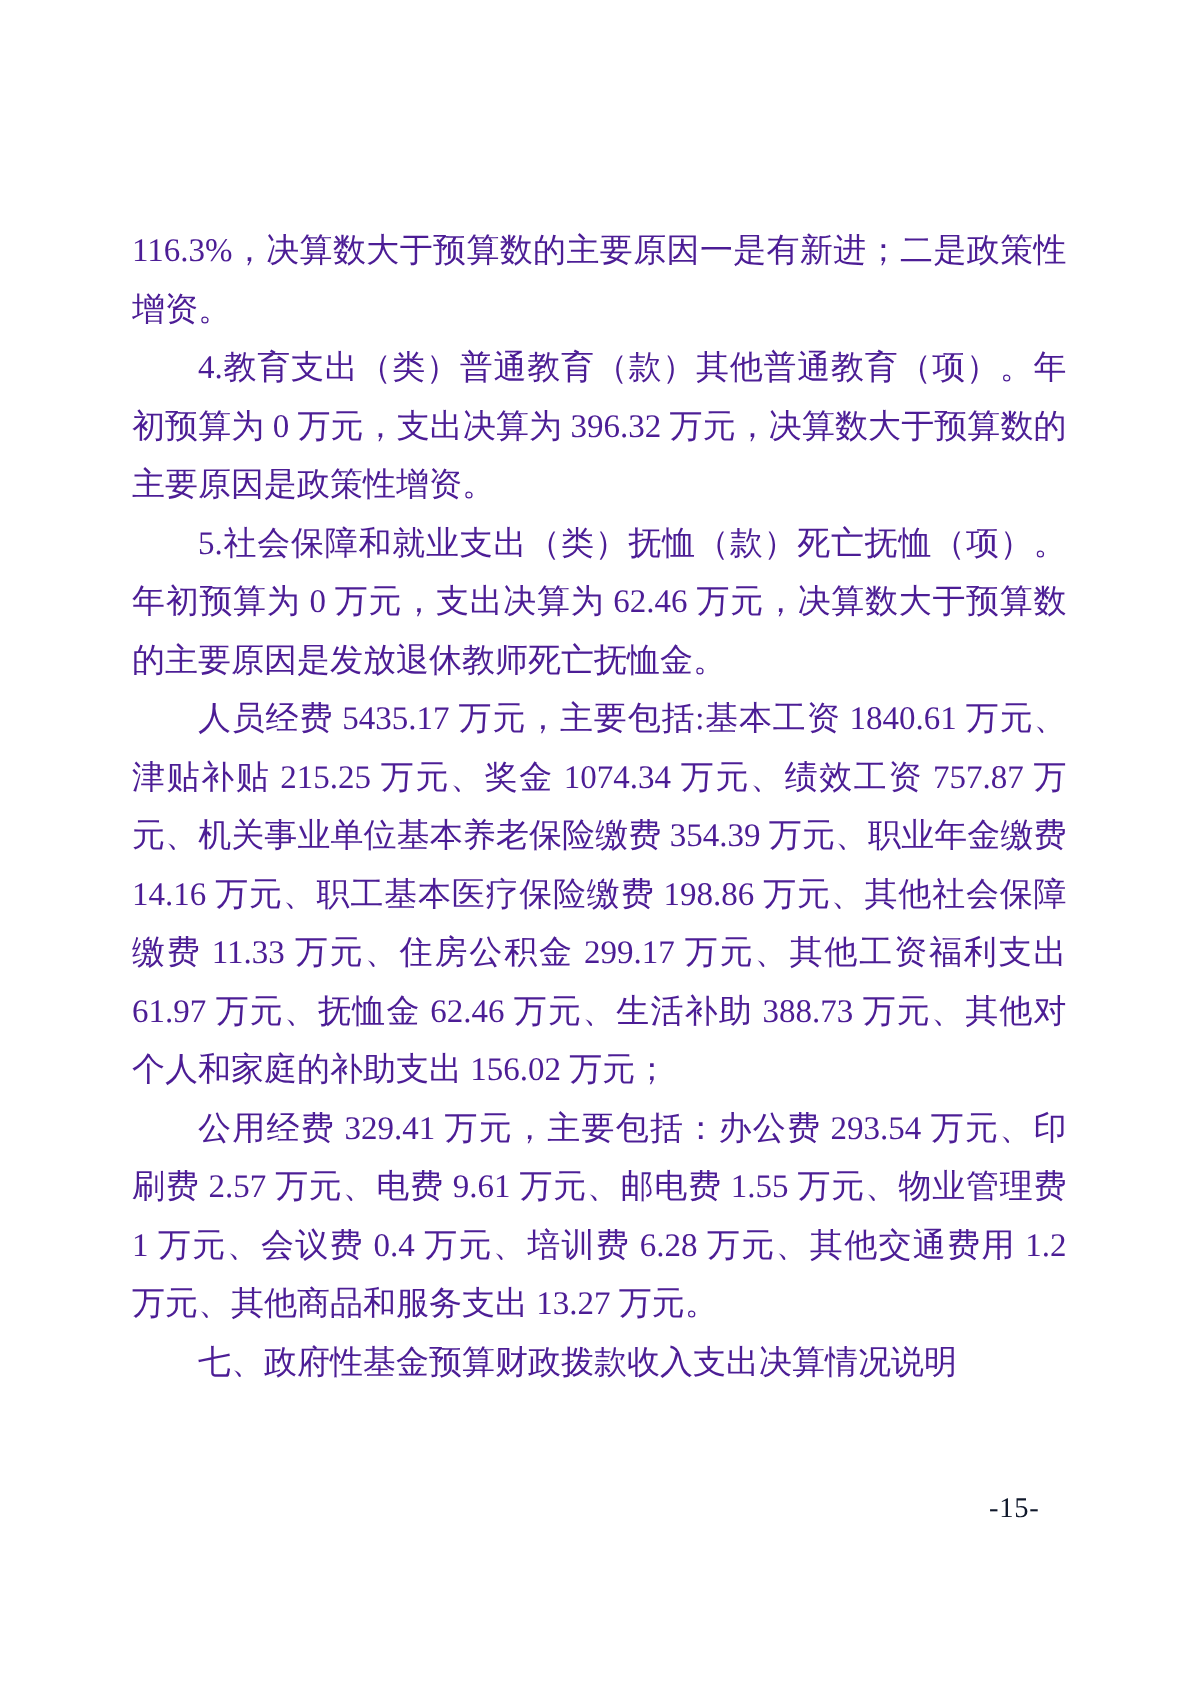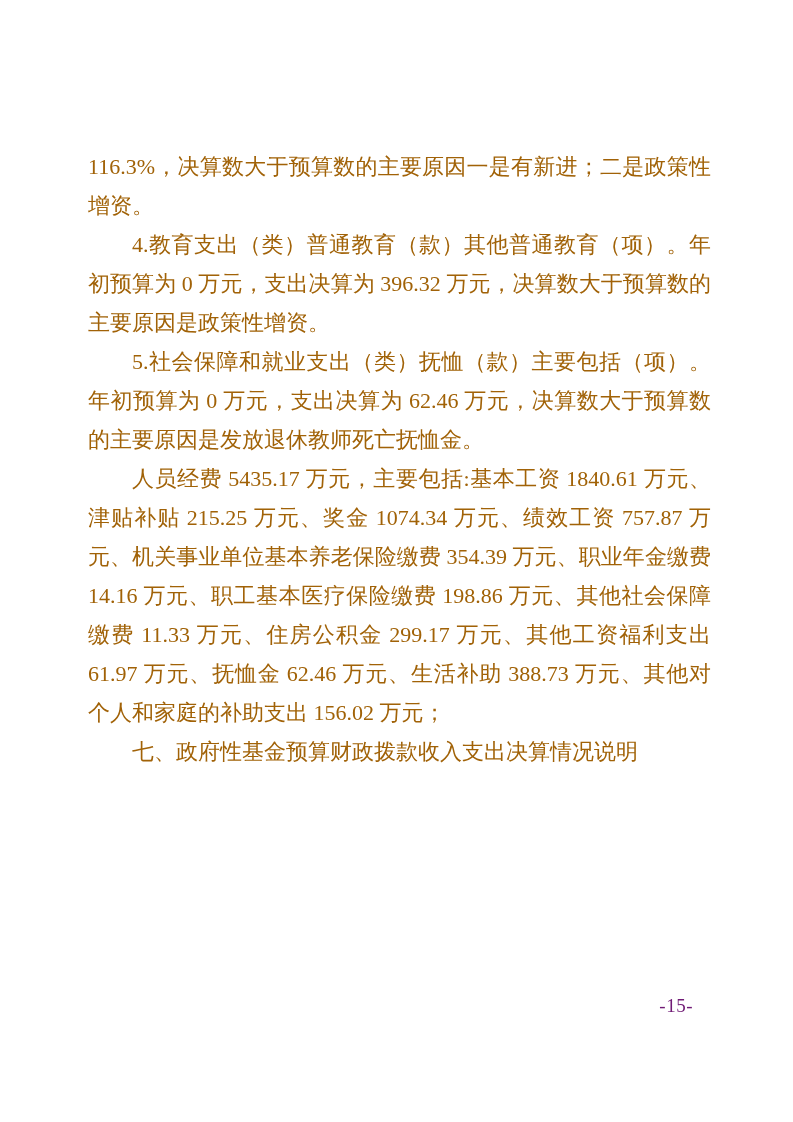--- a/index.html
+++ b/index.html
@@ -17,21 +17,21 @@
     inset: 0;
     background: #ffffff;
   }
   .content {
     position: absolute;
     left: 88px;
     top: 147px;
     width: 623px;
     font-size: 22px;
     line-height: 39px;
-    color: #a16207;
+    color: #4c1d95;
     text-align: justify;
   }
   p.para {
     margin: 0;
     padding: 0;
     text-indent: 2em;
   }
   p.para.no-indent {
     text-indent: 0;
   }
@@ -43,30 +43,31 @@
   .run.bold {
     font-weight: normal;
     font-family: "Liberation Sans", sans-serif;
   }
   .footer {
     position: absolute;
     top: 995px;
     right: 100px;
     font-size: 19px;
     line-height: 22px;
-    color: #701a75;
+    color: #0f172a;
     letter-spacing: 0.5px;
     font-family: "Liberation Serif", serif;
   }
 </style>
 </head>
 <body>
 
 <div class="page">
   <div class="content" id="content">
       <p class="para no-indent"><span class="run">116.3%，决算数大于预算数的主要原因一是有新进；二是政策性增资。</span></p>
       <p class="para"><span class="run">4.</span><span class="run bold">教育支出（类）普通教育（款）其他普通教育（项）</span><span class="run">。年初预算为 0 万元，支出决算为 396.32 万元，决算数大于预算数的主要原因是政策性增资。</span></p>
-      <p class="para"><span class="run">5.</span><span class="run bold">社会保障和就业支出（类）抚恤（款）主要包括（项）</span><span class="run">。年初预算为 0 万元，支出决算为 62.46 万元，决算数大于预算数的主要原因是发放退休教师死亡抚恤金。</span></p>
+      <p class="para"><span class="run">5.</span><span class="run bold">社会保障和就业支出（类）抚恤（款）死亡抚恤（项）</span><span class="run">。年初预算为 0 万元，支出决算为 62.46 万元，决算数大于预算数的主要原因是发放退休教师死亡抚恤金。</span></p>
       <p class="para"><span class="run">人员经费 5435.17 万元，主要包括:基本工资 1840.61 万元、津贴补贴 215.25 万元、奖金 1074.34 万元、绩效工资 757.87 万元、机关事业单位基本养老保险缴费 354.39 万元、职业年金缴费 14.16 万元、职工基本医疗保险缴费 198.86 万元、其他社会保障缴费 11.33 万元、住房公积金 299.17 万元、其他工资福利支出 61.97 万元、抚恤金 62.46 万元、生活补助 388.73 万元、其他对个人和家庭的补助支出 156.02 万元；</span></p>
+      <p class="para"><span class="run">公用经费 329.41 万元，主要包括：办公费 293.54 万元、印刷费 2.57 万元、电费 9.61 万元、邮电费 1.55 万元、物业管理费 1 万元、会议费 0.4 万元、培训费 6.28 万元、其他交通费用 1.2 万元、其他商品和服务支出 13.27 万元。</span></p>
       <p class="para heading"><span class="run bold">七、政府性基金预算财政拨款收入支出决算情况说明</span></p>
     </div>
   <div class="footer">-15-</div>
 </div>
 
 </body></html>

